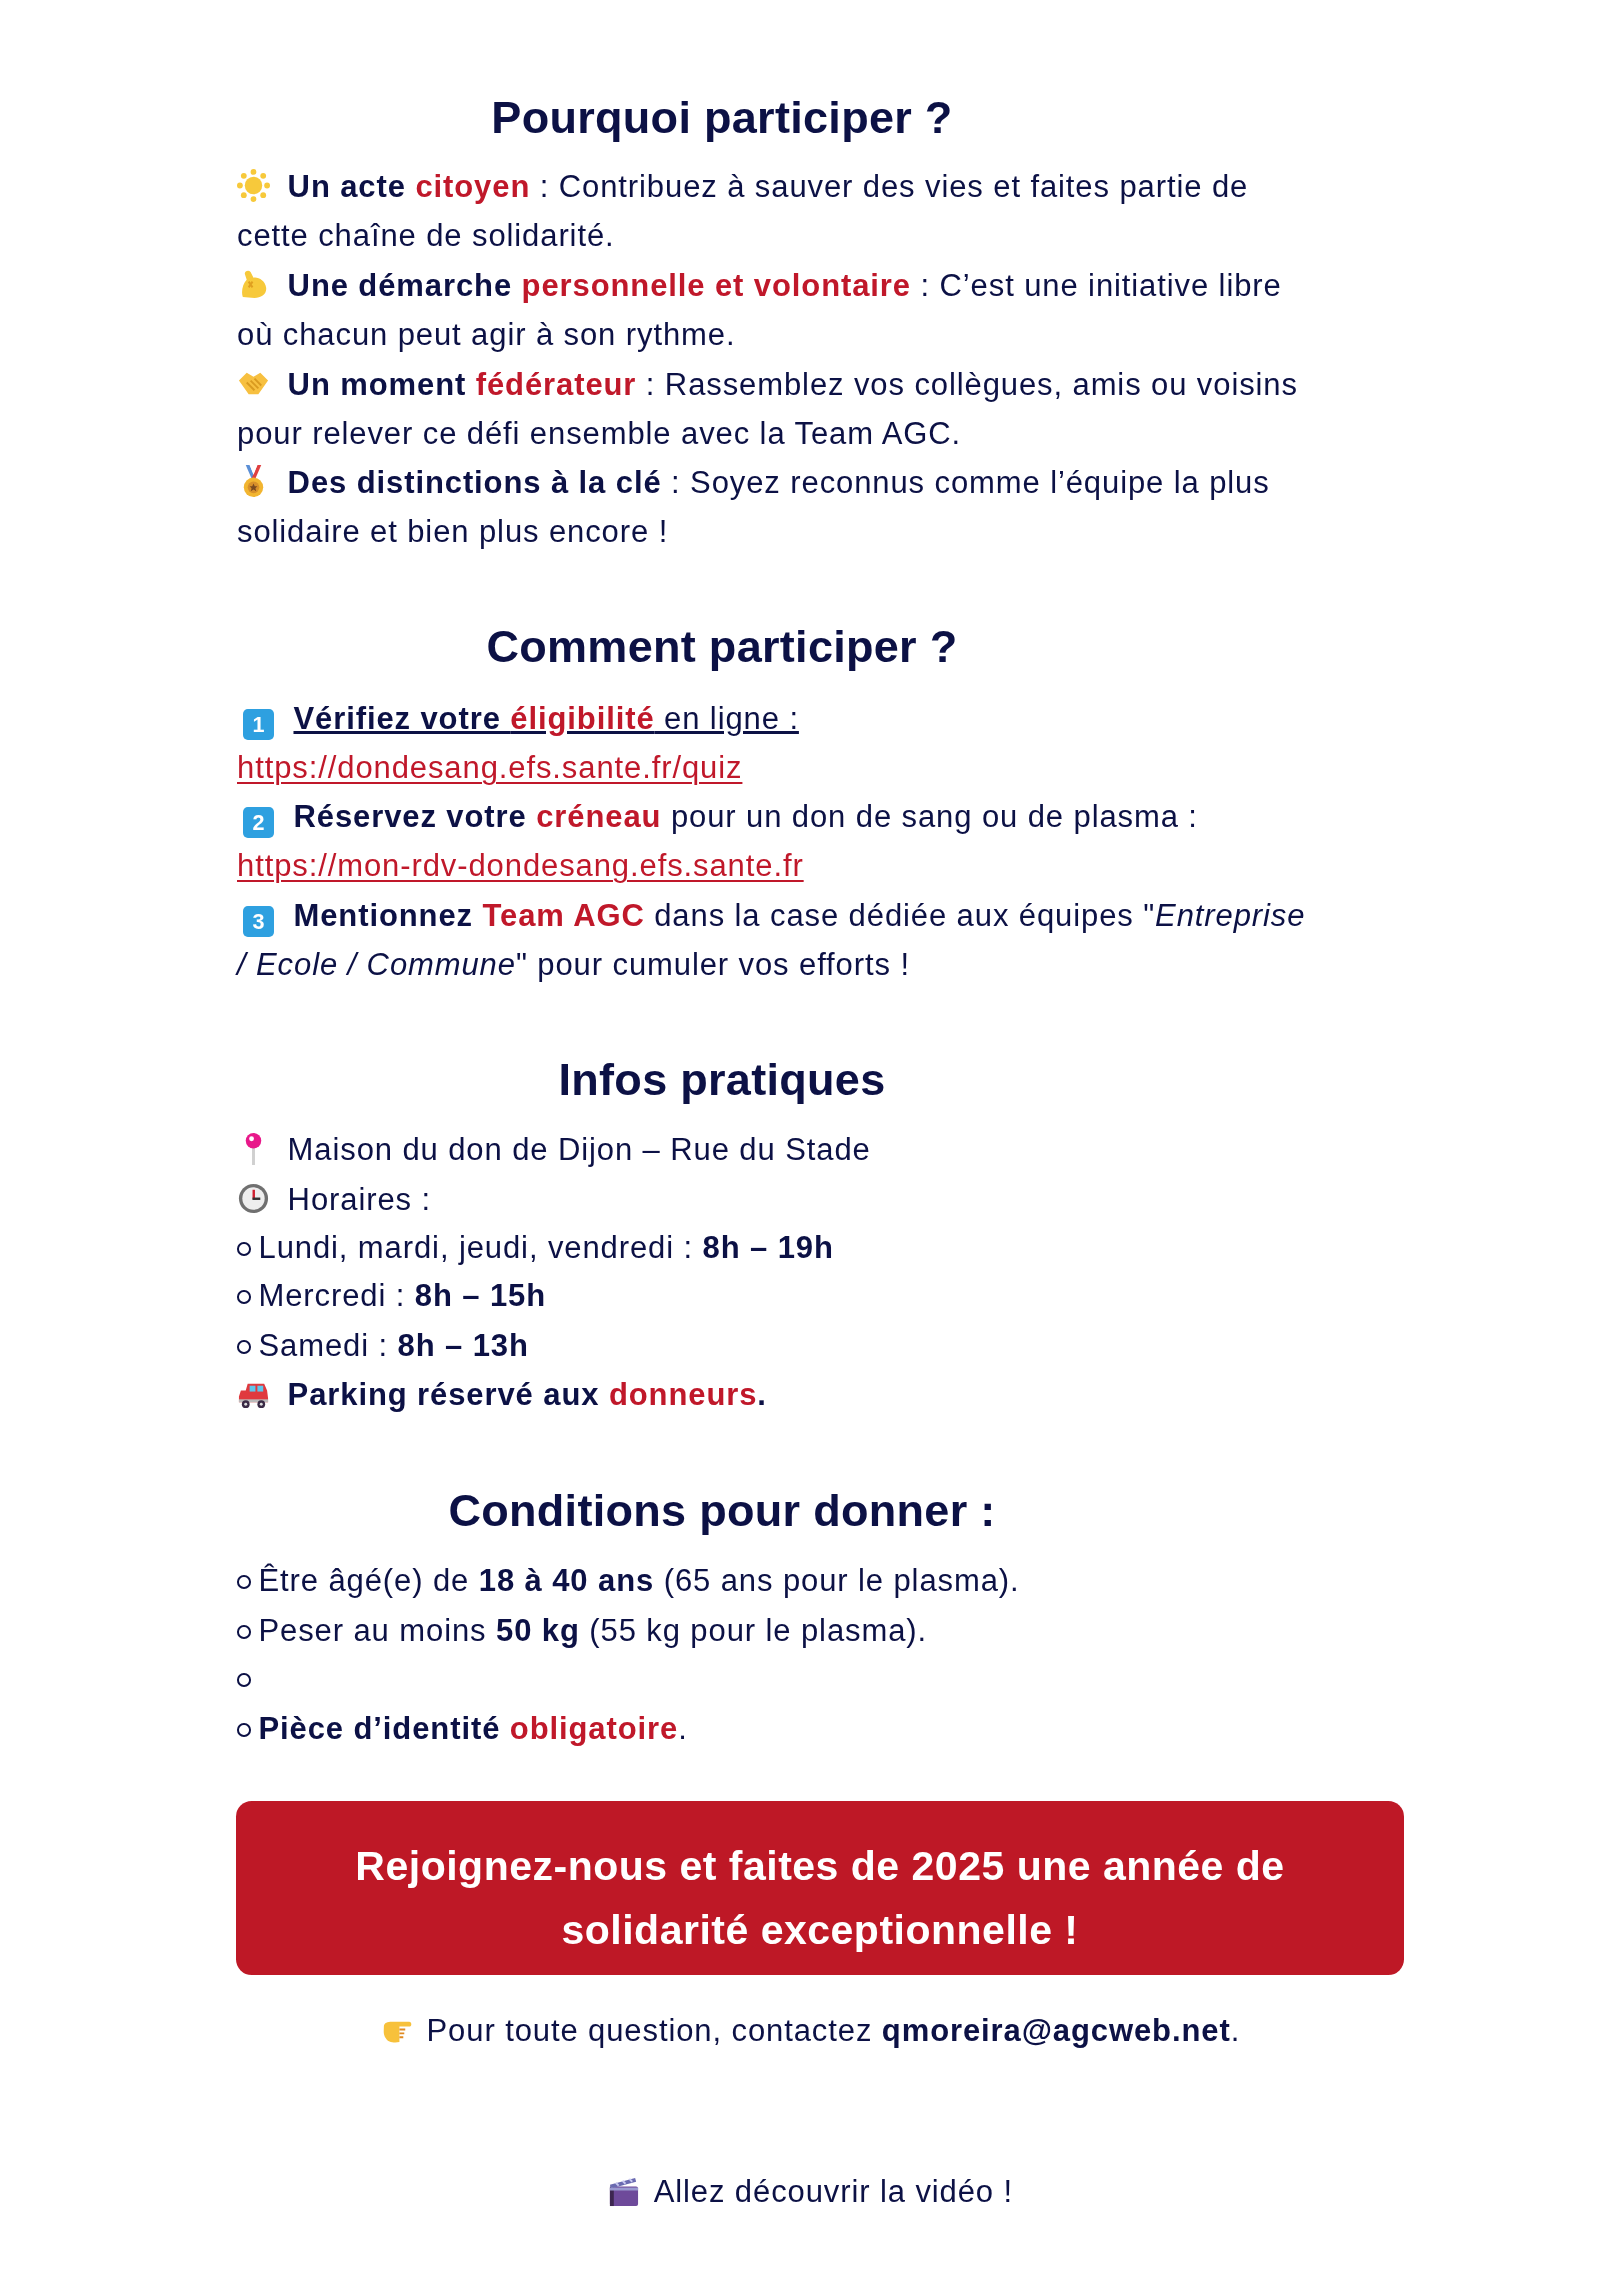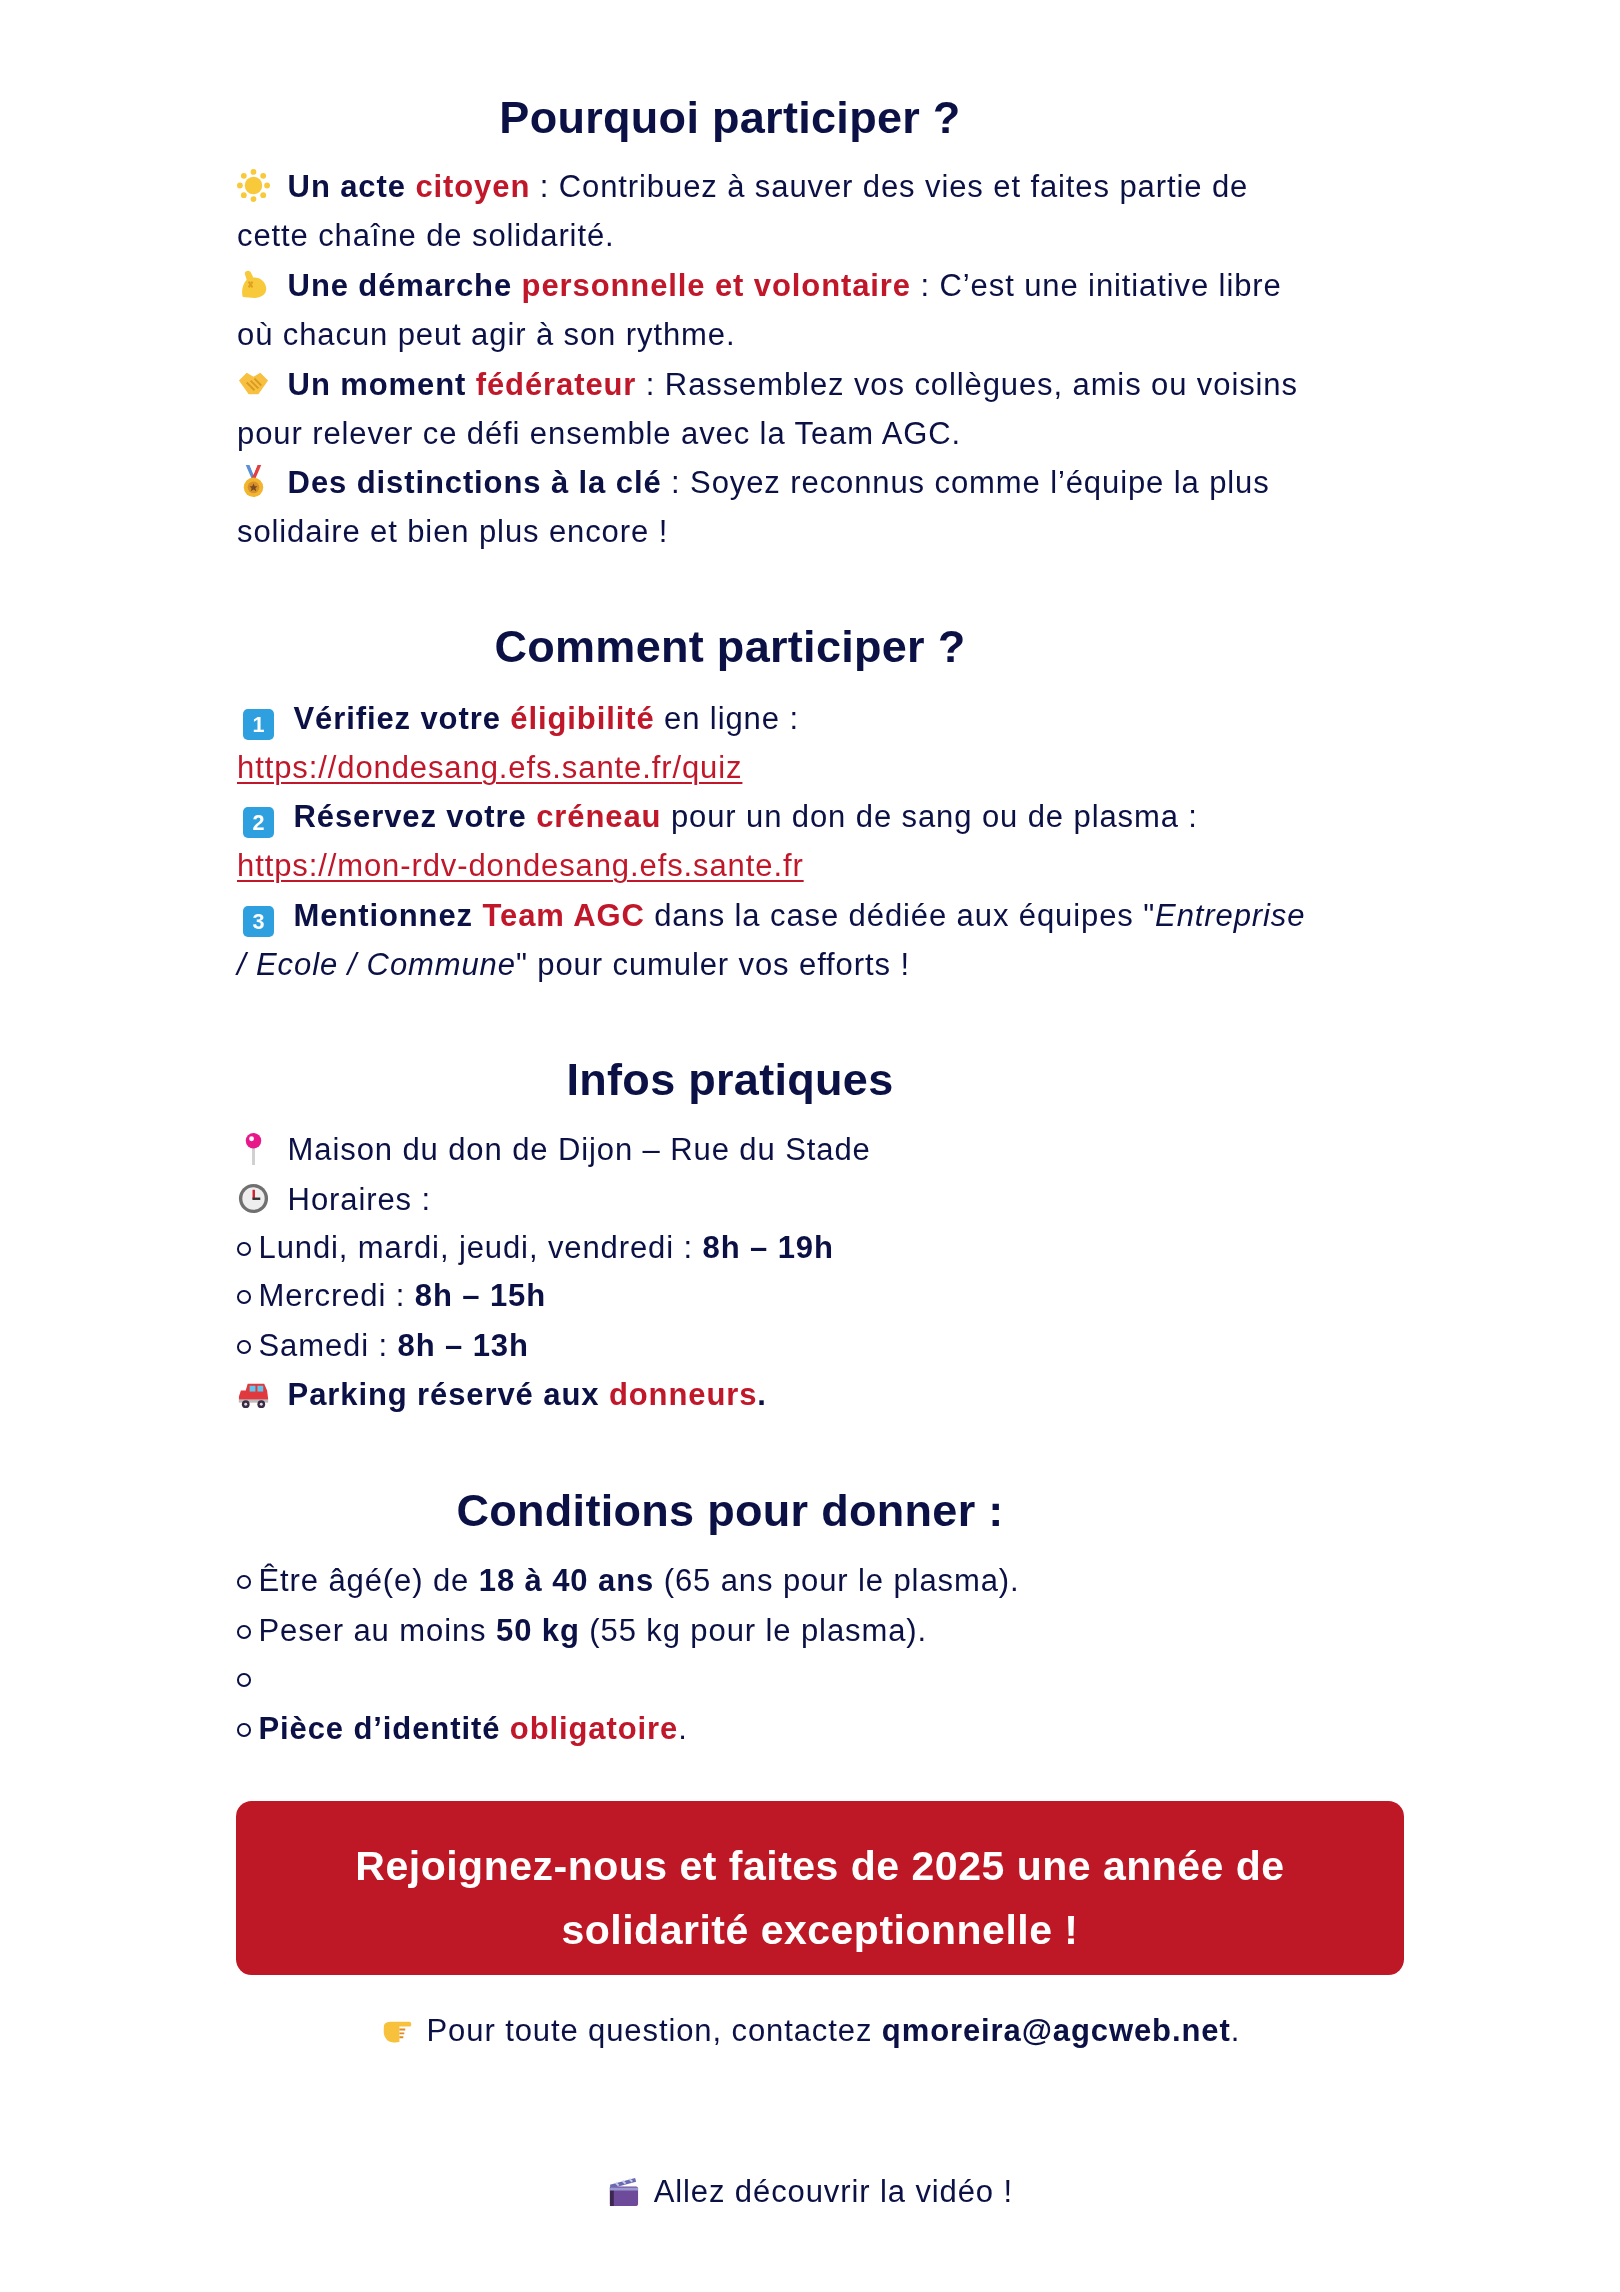--- a/index.html
+++ b/index.html
@@ -1,19 +1,19 @@
 <!DOCTYPE html>
 <html><head>
 <meta charset="utf-8">
 <style>
   html, body { margin: 0; padding: 0; background: #ffffff; }
   body { width: 1620px; height: 2293px; position: relative; overflow: hidden;
          font-family: "Liberation Sans", "DejaVu Sans", sans-serif; color: #0c1145; }
   .page { position: absolute; left: 0; top: 0; width: 1620px; height: 2293px; }
-  .h { position: absolute; left: 8px; width: 1444px; text-align: center;
+  .h { position: absolute; left: 0; width: 1444px; text-align: center;
        font-weight: bold; font-size: 45px; letter-spacing: 0.3px; color: #0c1145; line-height: 59px; }
   .line { position: absolute; left: 237px; white-space: nowrap; font-size: 31px;
           letter-spacing: 0.9px; line-height: 49px; color: #0c1145; }
   .b { font-weight: bold; }
   .rb { color: #c0182a; font-weight: bold; }
   .i { font-style: italic; }
   a.link { color: #c0182a; text-decoration: underline; text-decoration-thickness: 2px; text-underline-offset: 3.9px; }
   .emo { display: inline-block; width: 33px; height: 33px; vertical-align: -4.9px; margin-right: 17.6px; position: relative; }
   .keycap { display: inline-block; width: 31px; height: 31px; background: #2ea0e0; border-radius: 4.9px;
             color: #fff; font-weight: bold; font-size: 21.6px; line-height: 31px; text-align: center;
@@ -83,21 +83,21 @@
           <circle cx="17" cy="23" r="10" fill="#f2b530"></circle>
           <circle cx="17" cy="23" r="6" fill="#d8902a"></circle>
           <path d="M17 19 L18.3 22 L21 22 L19 24 L19.8 27 L17 25.3 L14.2 27 L15 24 L13 22 L15.7 22 Z" fill="#7a4a20"></path>
         </svg>
     </span><span class="b">Des distinctions à la clé</span><span> : Soyez reconnus comme l’équipe la plus</span>
   </div>
   <div class="line" style="top:507px;">solidaire et bien plus encore !</div>
 
   <div class="h" style="top:617px;">Comment participer ?</div>
 
-  <div class="line" style="top:694px;">
+  <div class="line" style="top:694px;text-decoration:underline;">
     <span class="keycap">1</span><span class="b">Vérifiez votre </span><span class="rb">éligibilité</span><span> en ligne :</span>
   </div>
   <div class="line" style="top:743px;">
     <a class="link">https://dondesang.efs.sante.fr/quiz</a>
   </div>
 
   <div class="line" style="top:792px;">
     <span class="keycap">2</span><span class="b">Réservez votre </span><span class="rb">créneau</span><span> pour un don de sang ou de plasma :</span>
   </div>
   <div class="line" style="top:841px;">

